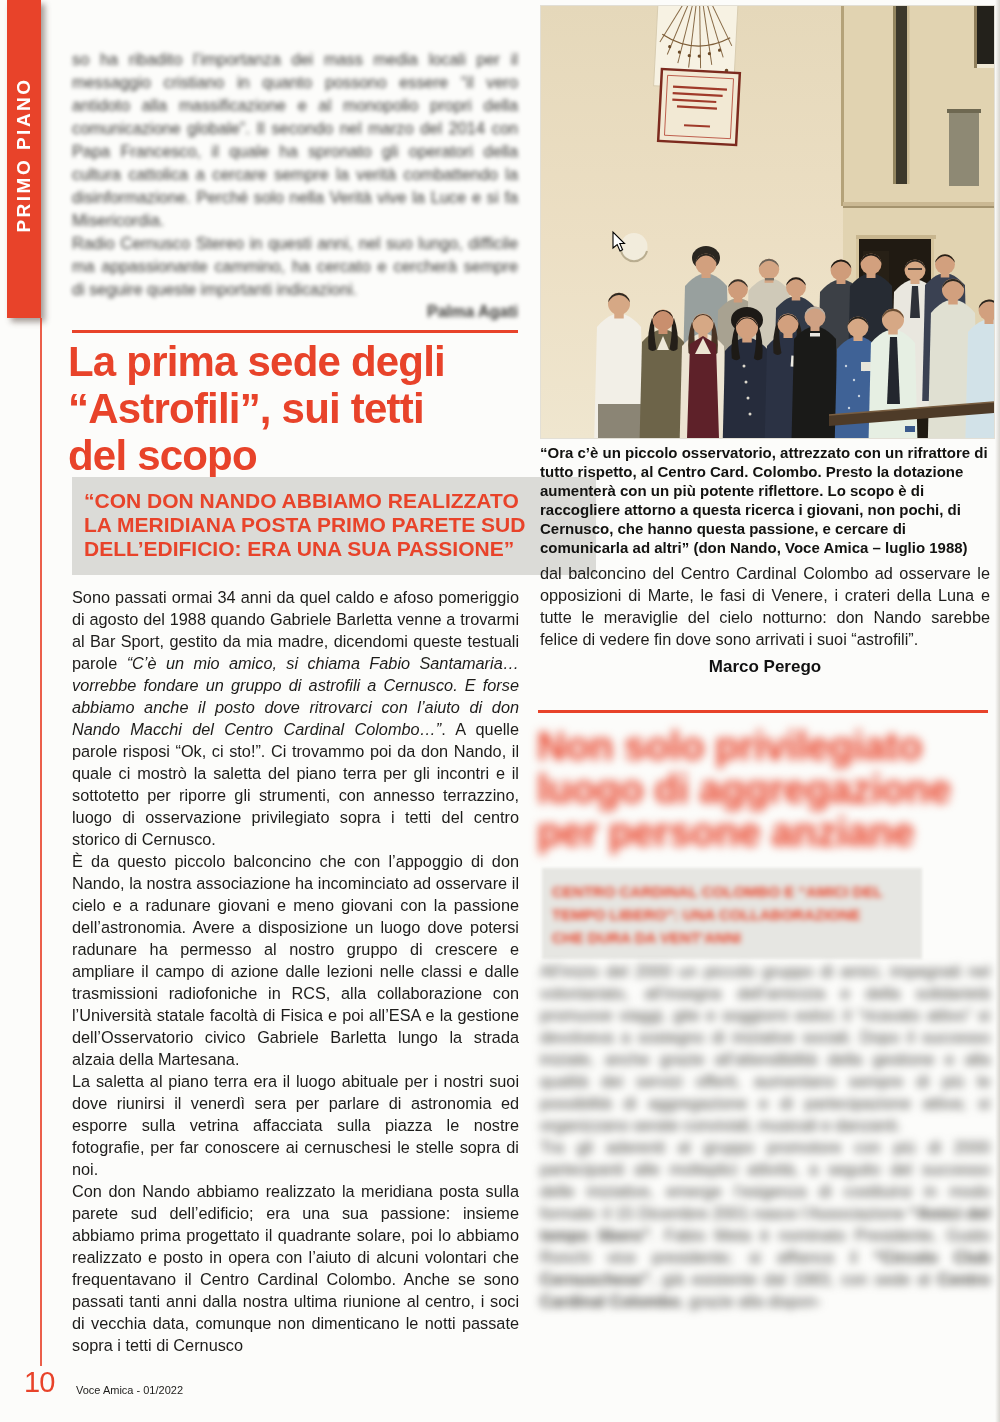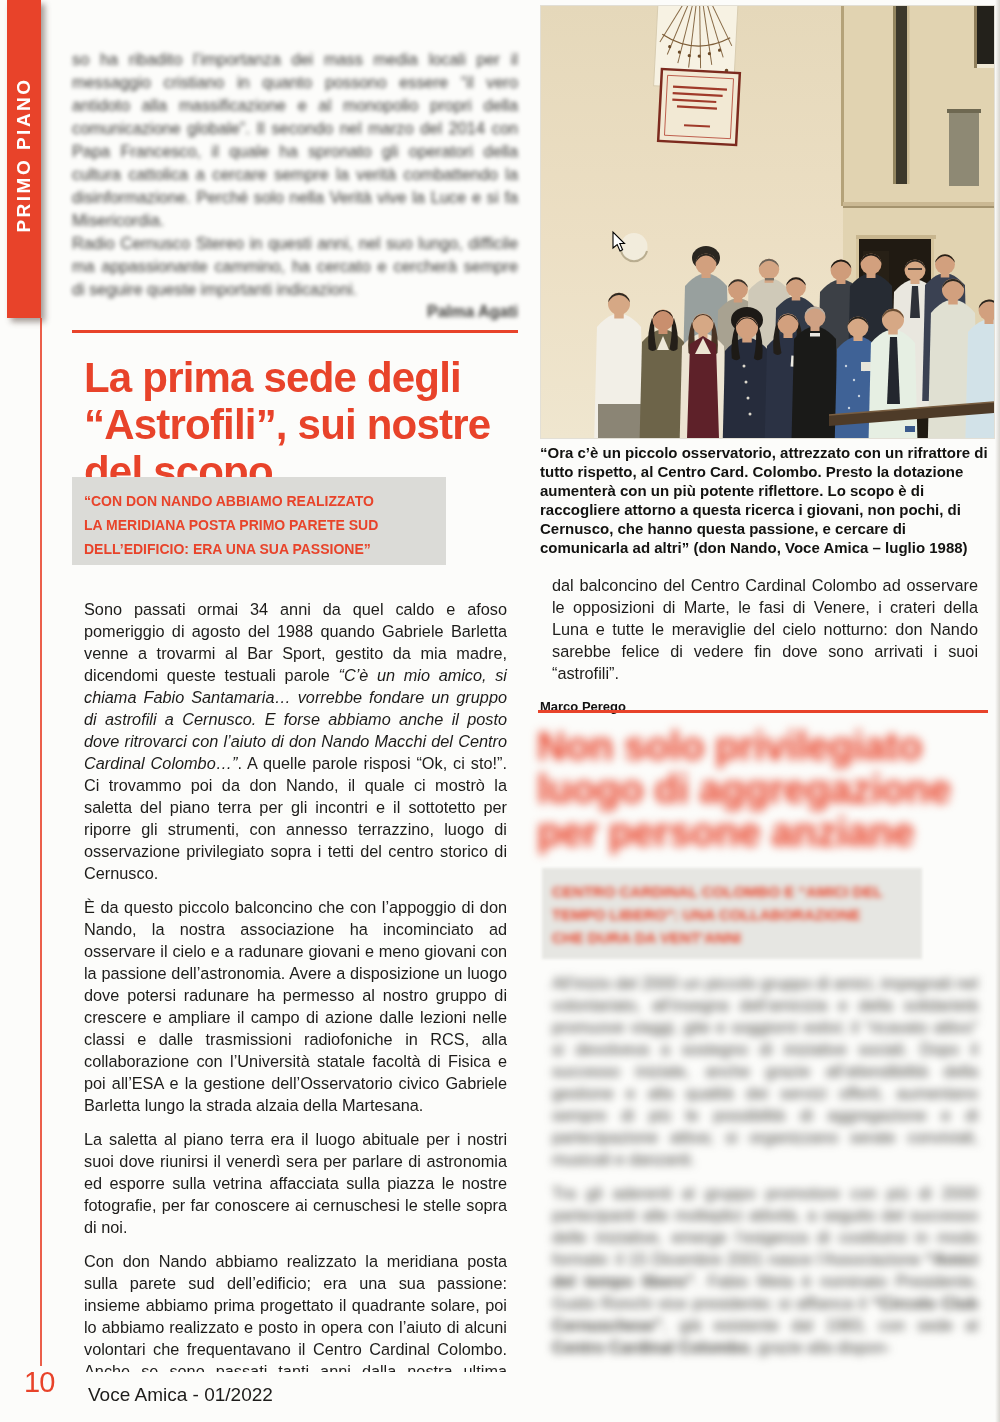--- a/index.html
+++ b/index.html
@@ -18,47 +18,47 @@
   .intro{left:72px;top:48px;width:446px;filter:blur(2.3px);color:#3b3a37;}
   .intro p{margin:0;font-size:16.3px;line-height:23px;text-align:justify;}
   .intro .author{text-align:right;font-weight:bold;margin-top:2px;filter:blur(.4px);}
 
   .rule{height:2.5px;background:var(--accent);}
   .rule-left{left:72px;top:330px;width:446px;}
   .rule-right{left:538px;top:710px;width:450px;}
 
   .headline{left:68px;top:338px;width:454px;color:var(--accent);font-weight:bold;
             font-size:42px;line-height:47px;letter-spacing:-.8px;}
-  .quote-box{left:72px;top:477px;width:374px;background:var(--quoteBg);box-sizing:border-box;
-             padding:12px 12px 4px;color:var(--accent);font-weight:bold;font-size:14px;line-height:24px;}
+  .quote-box{left:72px;top:477px;width:524px;background:var(--quoteBg);box-sizing:border-box;
+             padding:12px 12px 14px;color:var(--accent);font-weight:bold;font-size:21px;line-height:24px;}
 
   .body-col{font-size:16.3px;line-height:22px;color:#1d1c1a;}
-  .body-col p{margin:12px;text-align:justify;}
+  .body-col p{margin:0;text-align:justify;}
   .col-left{left:72px;top:586px;width:447px;height:786px;overflow:hidden;}
   .rt-i{font-style:italic;}
   .rt-b{font-weight:bold;}
 
   
   .photo{left:540px;top:5px;width:453px;height:432px;border:1px solid #e2dfd6;box-sizing:content-box;}
   .caption{left:540px;top:443px;width:453px;font-weight:bold;font-size:15px;line-height:19px;color:#121210;}
 
   .col-right1{left:540px;top:562px;width:450px;}
-  .col-right1 .author{text-align:left;font-weight:bold;font-size:13px;margin-top:6px;color:#111;}
+  .col-right1 .author{text-align:center;font-weight:bold;font-size:17px;margin-top:6px;color:#111;}
 
   
   .headline2{left:537px;top:725px;width:455px;color:var(--accent);font-weight:bold;
              font-size:40px;line-height:43px;letter-spacing:-.5px;filter:blur(5px);}
   .kicker{left:542px;top:868px;width:380px;background:var(--kickerBg);box-sizing:border-box;
           padding:12px 10px 10px;filter:blur(1.6px);}
   .kicker div{color:var(--accent);font-weight:bold;font-size:15px;line-height:23px;filter:blur(2.6px);}
   .col-right2{left:540px;top:960px;width:450px;filter:blur(4px);color:#454440;}
 
   
   .page-num{left:24px;top:1366px;font-size:29px;color:var(--accent);letter-spacing:-1px;}
-  .issue{left:76px;top:1384px;font-size:19px;color:#1d1c1a;margin-left:12px;}
+  .issue{left:76px;top:1384px;font-size:11px;color:#1d1c1a;}
 
   .page-edge{right:0;top:0;width:5px;height:100%;background:linear-gradient(to left,#d7d5cf,rgba(215,213,207,0));}
 </style>
 </head>
 <body>
 
 <div class="page" style="--accent:#e8432a;--quoteBg:#dbdbd7;--kickerBg:#e6e6e2;">
 
   <div class="abs side-tab">
     <span>PRIMO PIANO</span>
@@ -66,23 +66,23 @@
   <div class="abs red-vline"></div>
 
   <section class="abs intro">
     <p>so ha ribadito l’importanza dei mass media locali per il messaggio cristiano in quanto possono essere “il vero antidoto alla massificazione e al monopolio propri della comunicazione globale”. Il secondo nel marzo del 2014 con Papa Francesco, il quale ha spronato gli operatori della cultura cattolica a cercare sempre la verità combattendo la disinformazione. Perché solo nella Verità vive la Luce e si fa Misericordia.</p>
     <p>Radio Cernusco Stereo in questi anni, nel suo lungo, difficile ma appassionante cammino, ha cercato e cercherà sempre di seguire queste importanti indicazioni.</p>
     <div class="author">Palma Agati</div>
   </section>
 
   <div class="abs rule rule-left"></div>
 
-  <h1 class="abs headline" style="margin:16px;">
+  <h1 class="abs headline" style="margin:0;">
     <div>La prima sede degli</div>
-    <div>“Astrofili”, sui nostre</div>
+    <div>“Astrofili”, sui tetti</div>
     <div>del scopo</div>
   </h1>
 
   <div class="abs quote-box">
     <div>“CON DON NANDO ABBIAMO REALIZZATO</div>
     <div>LA MERIDIANA POSTA PRIMO PARETE SUD</div>
     <div>DELL’EDIFICIO: ERA UNA SUA PASSIONE”</div>
   </div>
 
   <section class="abs body-col col-left">

